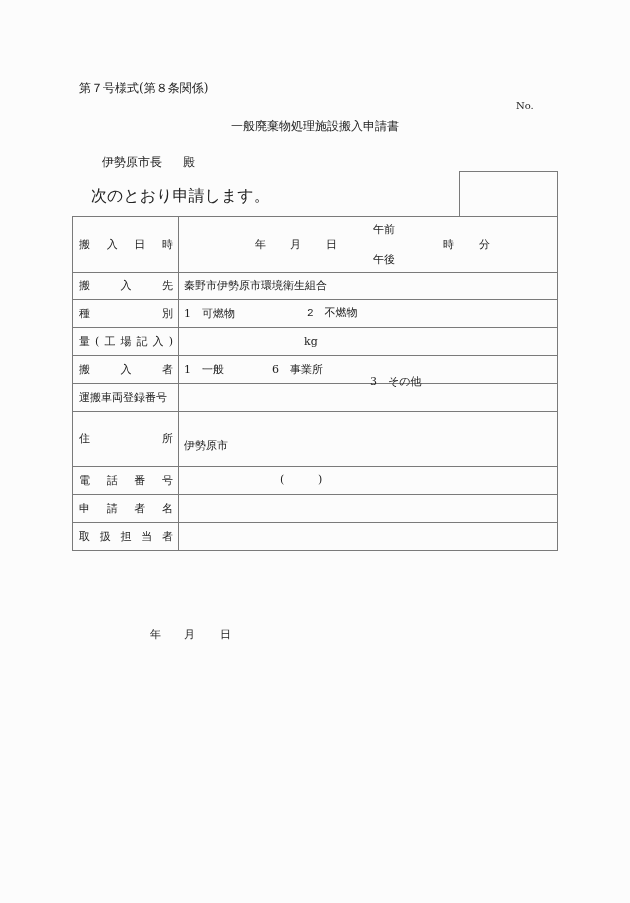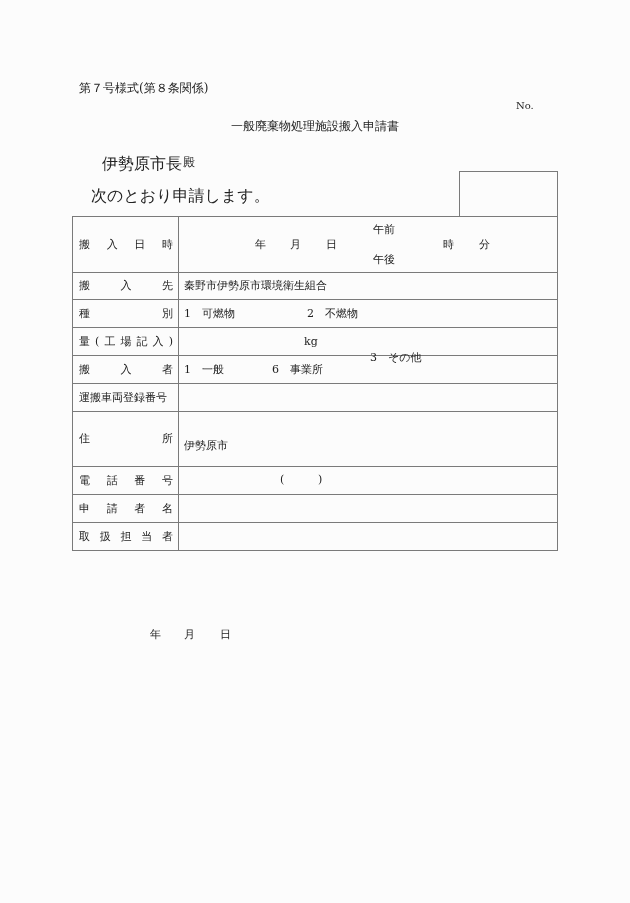--- a/index.html
+++ b/index.html
@@ -14,21 +14,21 @@
   .cell-label { position:absolute; left:79px; width:94px; display:flex; justify-content:space-between; align-items:center; font-size:11px; }
   .cell-label span { display:inline-block; }
   .field { position:absolute; }
 </style>
 </head>
 <body>
 
 <div class="abs" style="left:79px;top:82px;font-size:12px;">第７号様式(第８条関係)</div>
 <div class="abs" style="left:516px;top:101px;font-size:10px;">No.</div>
 <div class="abs" style="left:231px;top:120px;font-size:12px;">一般廃棄物処理施設搬入申請書</div>
-<div class="abs" style="left:102px;top:156px;font-size:16px;">伊勢原市長</div>
+<div class="abs" style="left:102px;top:156px;font-size:12px;">伊勢原市長</div>
 <div class="abs" style="left:183px;top:156px;font-size:12px;">殿</div>
 <div class="abs" style="left:91px;top:188px;font-size:16px;">次のとおり申請します。</div>
 
 <div style="position:absolute;left:459px;top:171px;width:97px;height:45px;border:1px solid #7a7a7a;border-bottom:none;"></div>
 
 <div style="position:absolute;left:72px;top:216px;width:484px;height:333px;border:1px solid #7a7a7a;box-sizing:content-box;"></div>
 <div class="line vline" style="left:178px;top:216px;height:334px;"></div>
 <div class="line hline" style="left:72px;top:272px;width:485px;"></div>
 <div class="line hline" style="left:72px;top:299px;width:485px;"></div>
 <div class="line hline" style="left:72px;top:327px;width:485px;"></div>
@@ -59,42 +59,42 @@
   <span>入</span>
   <span>先</span>
 </div>
 <div class="abs" style="left:184px;top:280px;">秦野市伊勢原市環境衛生組合</div>
 
 <div class="cell-label" style="top:299px;height:28px;">
   <span>種</span>
   <span>別</span>
 </div>
 <div class="abs" style="left:184px;top:308px;">1　可燃物</div>
-<div class="abs" style="left:307px;top:308px;">2　不燃物</div>
+<div class="abs" style="left:307px;top:308px;font-family:Liberation Mono, monospace;">2　不燃物</div>
 
 <div class="cell-label" style="top:327px;height:28px;">
   <span>量</span>
   <span>(</span>
   <span>工</span>
   <span>場</span>
   <span>記</span>
   <span>入</span>
   <span>)</span>
 </div>
 <div class="field" style="left:179px;top:328px;width:377px;height:27px;"></div>
 <div class="abs" style="left:304px;top:336px;">kg</div>
 
 <div class="cell-label" style="top:355px;height:28px;">
   <span>搬</span>
   <span>入</span>
   <span>者</span>
 </div>
 <div class="abs" style="left:184px;top:364px;">1　一般</div>
 <div class="abs" style="left:272px;top:364px;">6　事業所</div>
-<div class="abs" style="left:370px;top:352px;">3　その他</div>
+<div class="abs" style="left:370px;top:376px;">3　その他</div>
 
 <div class="cell-label" style="top:383px;height:28px;">
   <span>運搬車両登録番号</span>
 </div>
 <div class="field" style="left:179px;top:384px;width:377px;height:27px;"></div>
 
 <div class="cell-label" style="top:411px;height:55px;">
   <span>住</span>
   <span>所</span>
 </div>

